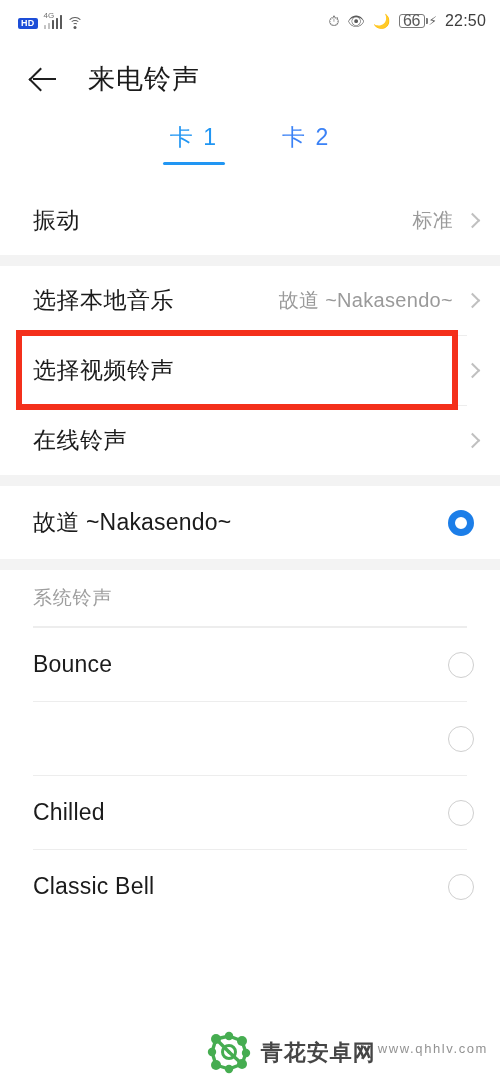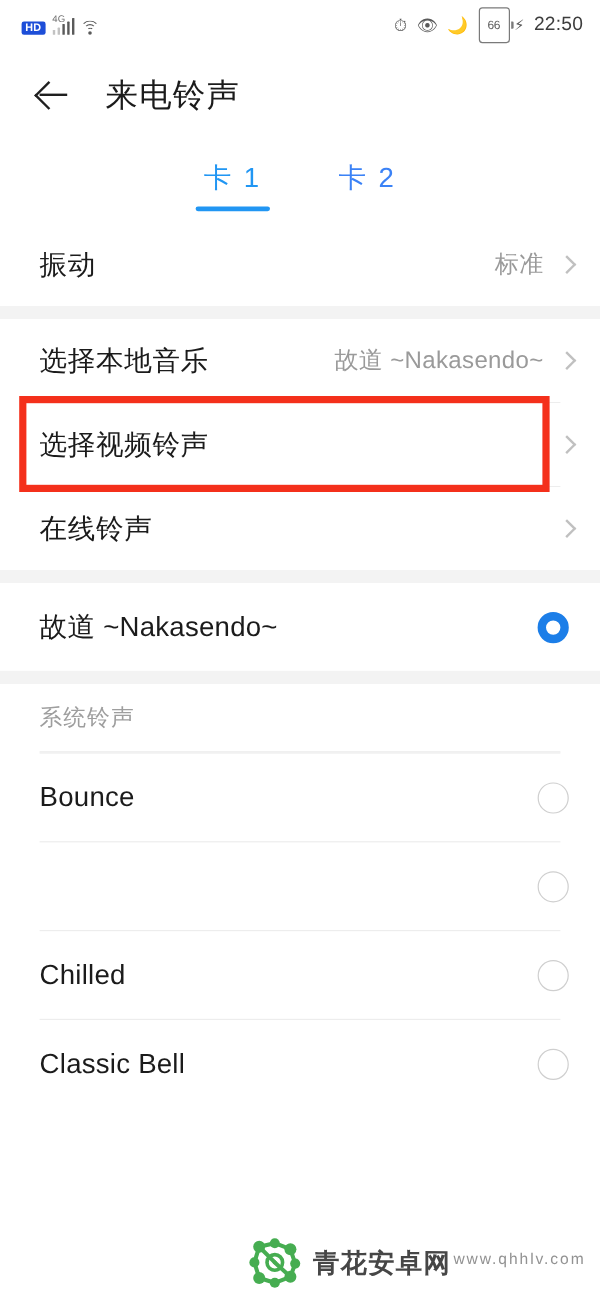--- a/index.html
+++ b/index.html
@@ -37,22 +37,22 @@
      border-left-color:transparent; border-right-color:transparent;
      border-radius:50%; }
   .wifi span.a { width:16px; height:16px; top:1px; }
   .wifi span.b { width:10px; height:10px; top:4px; }
   .wifi span.c { width:4.5px; height:4.5px; top:7px; }
   .wifi .dot { position:absolute; bottom:0px; left:50%; transform:translateX(-50%);
      width:3px;height:3px;background:#5a5a5a;border-radius:50%;border:none;}
   .sb-icon { font-size:14px; line-height:1; color:#5a5a5a; }
   .battery { display:flex; align-items:center; }
   .batt-body {
-    width:26px; height:30px; border:1.3px solid #7a7a7a; border-radius:3px;
-    font-size:10px; display:flex; align-items:center; justify-content:center;
+    width:26px; height:14px; border:1.3px solid #7a7a7a; border-radius:3px;
+    font-size:16px; display:flex; align-items:center; justify-content:center;
     color:#5a5a5a; letter-spacing:-.3px;
   }
   .batt-cap { width:2px;height:6px;background:#7a7a7a;border-radius:0 1px 1px 0;margin-left:1px;}
   .bolt { font-size:12px; color:#5a5a5a; margin-left:1px; }
   .sb-time { font-size:16px; color:#3d3d3d; letter-spacing:.2px; }
 
   
   .titlebar { height:74px; display:flex; align-items:center; padding:0 26px; }
   .back-arrow { width:34px; height:34px; position:relative; cursor:pointer; flex:none;}
   .back-arrow::before{
@@ -60,21 +60,21 @@
     border-left:2.4px solid #1f1f1f; border-bottom:2.4px solid #1f1f1f;
     transform:rotate(45deg);
   }
   .back-arrow::after{
     content:""; position:absolute; left:7px; top:15.7px; width:23px; height:2.4px;
     background:#1f1f1f;
   }
   .page-title { font-size:27px; color:#1b1b1b; margin-left:28px; letter-spacing:1px; }
 
   
-  .tabs { height:70px; display:flex; align-items:center; justify-content:center; gap:56px; }
+  .tabs { height:70px; display:flex; align-items:flex-start; justify-content:center; gap:56px; }
   .tab { font-size:23px; color:#3b82f6; position:relative; padding:6px 4px 12px;
          letter-spacing:2px; cursor:pointer; }
   .tab.active { color:#2196f3; }
   .tab.active::after {
     content:""; position:absolute; left:50%; transform:translateX(-50%);
     bottom:0; width:62px; height:3.5px; background:#2196f3; border-radius:2px;
   }
 
   
   .group { background:#fff; }

